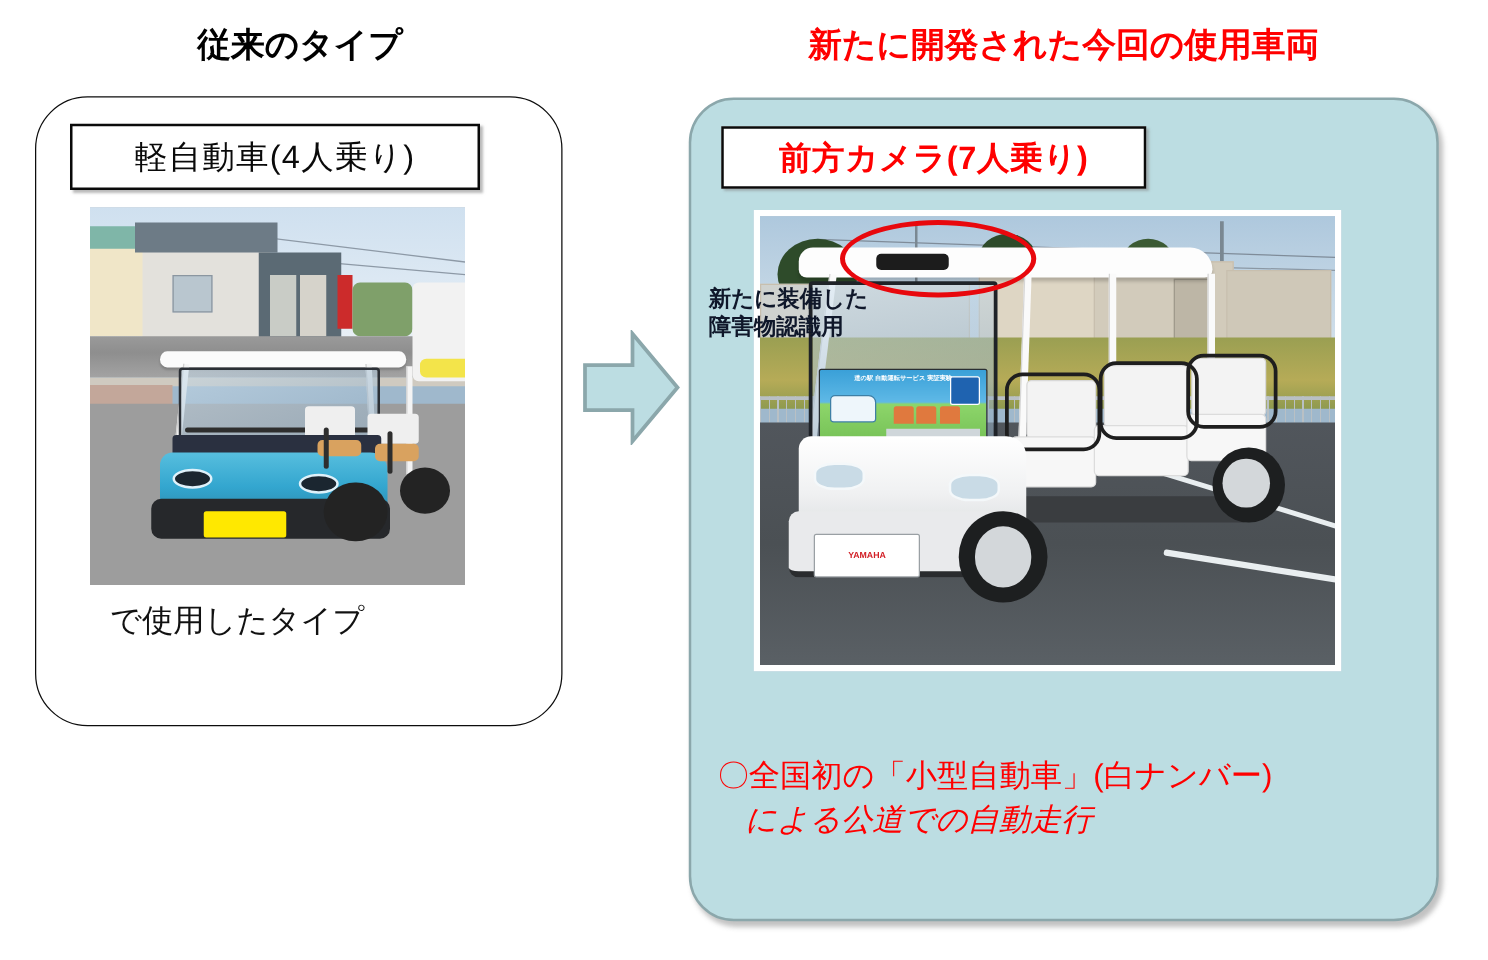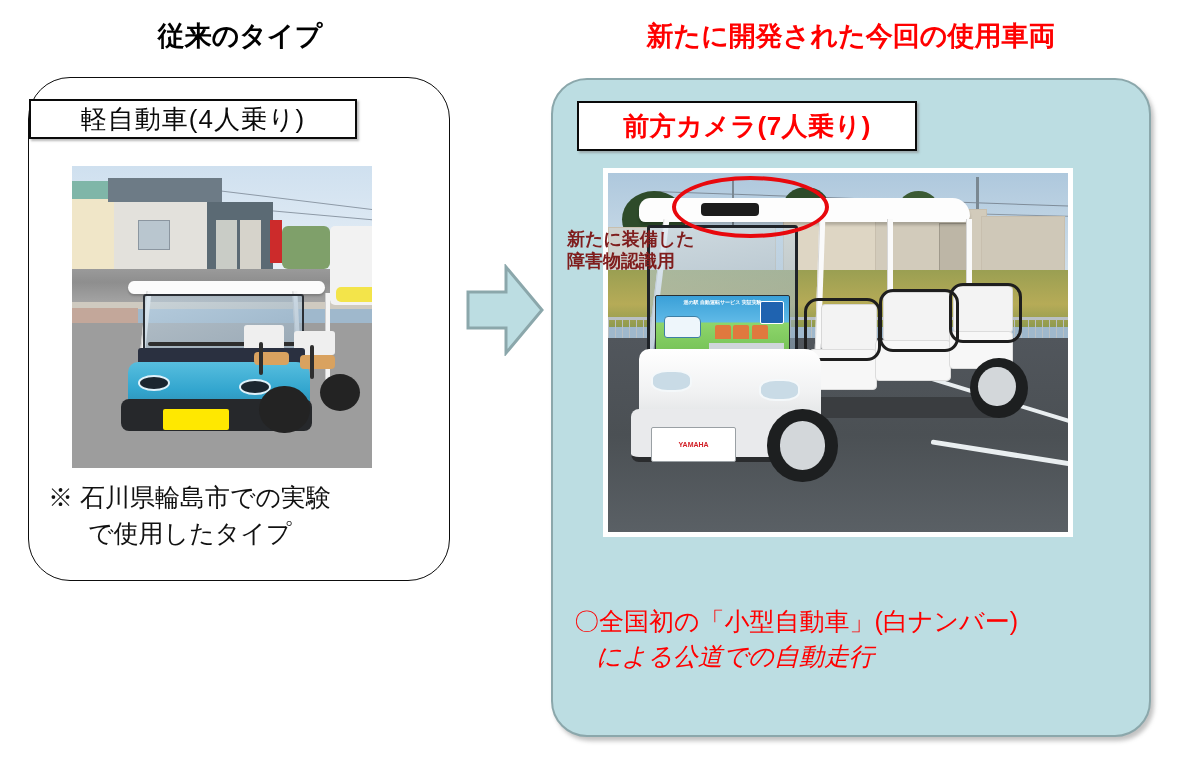--- a/index.html
+++ b/index.html
@@ -57,21 +57,21 @@
     position: absolute;
     background: #ffffff;
     border: 2px solid #0a0a0a;
     box-sizing: border-box;
     display: flex;
     align-items: center;
     justify-content: center;
     box-shadow: 2px 2px 2px rgba(130,130,130,0.55);
   }
   #label-left {
-    left: 29px; top: 99px; width: 328px; height: 40px; align-items: flex-end;
+    left: 56px; top: 99px; width: 328px; height: 53px;
   }
   #label-left .txt {
     font-size: 26px; color: #0a0a0a; letter-spacing: 1px;
     white-space: nowrap;
   }
   #label-right {
     left: 577px; top: 101px; width: 340px; height: 50px;
   }
   #label-right .txt {
     font-size: 26px; color: #ff0000; font-weight: bold;
@@ -290,21 +290,21 @@
     left: 672px; top: 176px; width: 157px; height: 62px;
     border: 4px solid #e8080d;
     border-radius: 50%;
     box-sizing: border-box;
   }
 
   
   #annotation {
     position: absolute;
     left: 567px; top: 229px;
-    font-size: 18px; font-weight: bold; color: #7f1d1d;
+    font-size: 18px; font-weight: bold; color: #0f172a;
     line-height: 1.22;
     white-space: nowrap;
   }
 
   
   #arrow {
     position: absolute;
     left: 466px; top: 264px; width: 78px; height: 92px;
   }
 
@@ -474,20 +474,19 @@
 </div>
 
 <div id="camera-ellipse"></div>
 
 <div id="annotation">
   <span>新たに装備した</span><br>
   <span>障害物認識用</span>
 </div>
 
 <div id="caption-left">
-  <span>※  石川県輪島市での実験</span>
   <span class="l2">で使用したタイプ</span>
 </div>
 
 <div id="bullets">
   <span class="b b2">〇全国初の「小型自動車」(白ナンバー)</span>
   <span class="cont">による公道での自動走行</span>
 </div>
 
 </body></html>

